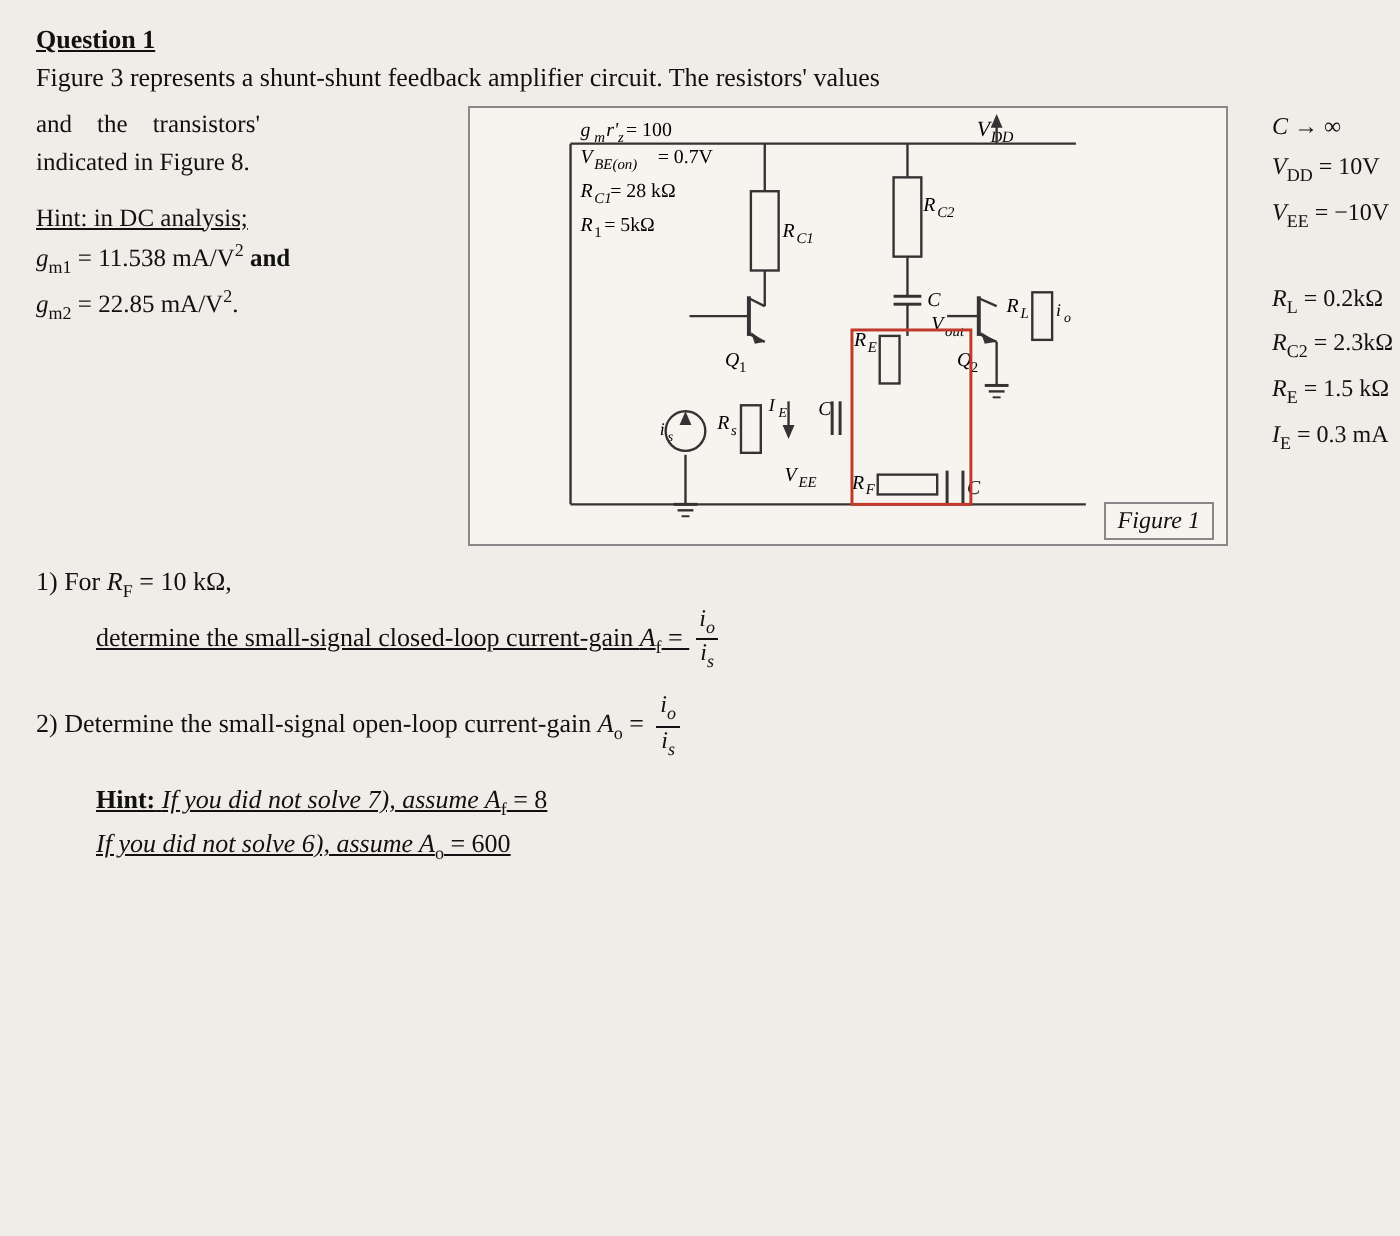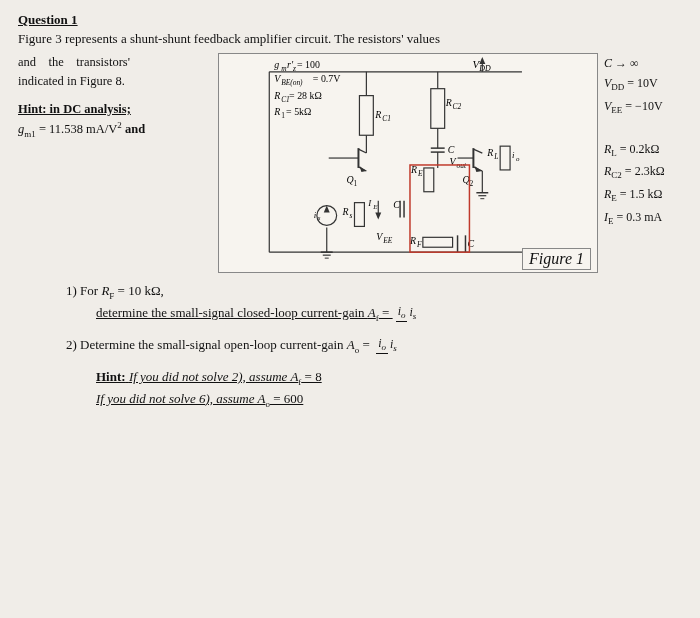--- a/index.html
+++ b/index.html
@@ -32,39 +32,39 @@
     .intro-text {
       font-size: 13px;
       line-height: 1.45;
       margin-bottom: 4px;
     }
 
     
     .top-section {
       display: flex;
       flex-direction: row;
-      gap: 0px;
+      gap: 16px;
       margin-bottom: 6px;
     }
 
     .left-params {
       width: 200px;
       flex-shrink: 0;
       font-size: 12.5px;
       line-height: 1.55;
     }
 
     .hint-block {
       margin-top: 8px;
       font-size: 12.5px;
       line-height: 1.55;
     }
 
     .hint-block .hint-title {
-      font-weight: bold;
+      font-weight: normal;
       text-decoration: underline;
     }
 
     
     .circuit-area {
       flex: 1;
       position: relative;
     }
 
     .circuit-svg-container {
@@ -72,56 +72,55 @@
       background: #f7f4ef;
       position: relative;
       width: 380px;
       height: 220px;
     }
 
     .figure-label {
       position: absolute;
       bottom: 2px;
       right: 6px;
-      font-size: 16px;
+      font-size: 12px;
       font-style: italic;
       border: 1px solid #888;
       padding: 1px 6px;
       background: #f7f4ef;
     }
 
     
     .right-values {
       width: 105px;
       flex-shrink: 0;
       font-size: 12px;
       line-height: 1.7;
       padding-left: 6px;
     }
 
     
     .questions-section {
       margin-top: 8px;
       font-size: 13px;
       line-height: 1.6;
-      margin-left: 48px;
     }
 
     .question-item {
       margin-bottom: 10px;
     }
 
     .indent {
       padding-left: 30px;
       text-decoration: underline;
     }
 
     .fraction {
       display: inline-flex;
-      flex-direction: row;
+      flex-direction: column;
       align-items: center;
       font-size: 12px;
       line-height: 1.1;
       vertical-align: middle;
       margin: 0 3px;
     }
     .fraction .numerator {
       border-bottom: 1px solid #111;
       padding: 0 2px;
       font-style: italic;
@@ -156,20 +155,23 @@
     <div class="left-params">
       <div>and &nbsp;&nbsp; the &nbsp;&nbsp; transistors'</div>
       <div>indicated in Figure 8.</div>
 
       <div class="hint-block">
         <div>
           <span class="hint-title">Hint: in DC analysis;</span>
         </div>
         <div>
           <i>g</i><sub>m1</sub> = 11.538 mA/V<sup>2</sup> <b>and</b>
+        </div>
+        <div>
+          <i>g</i><sub>m2</sub> = 22.85 mA/V<sup>2</sup>.
         </div>
       </div>
     </div>
 
     <div class="circuit-area">
       <div class="circuit-svg-container">
         <svg class="circuit-svg" viewBox="0 0 380 220" xmlns="http://www.w3.org/2000/svg">
 
           <rect x="0" y="0" width="380" height="220" fill="#f7f4ef"></rect>
 
@@ -342,21 +344,21 @@
         <span class="fraction">
           <span class="numerator"><i>i</i><sub>o</sub></span>
           <span class="denominator"><i>i</i><sub>s</sub></span>
         </span>
       </div>
     </div>
 
     <div class="question-item">
       <div class="indent">
         <span style="font-weight:bold; text-decoration:underline;text-align:right;">Hint:</span>
-        <i> If you did not solve 2), assume A</i><sub>f</sub> = 8
+        <i> If you did not solve 7), assume A</i><sub>f</sub> = 8
       </div>
       <div class="indent">
         <i>If you did not solve 6), assume A</i><sub>o</sub> = 600
       </div>
     </div>
 
   </div>
 
 </div>
 

